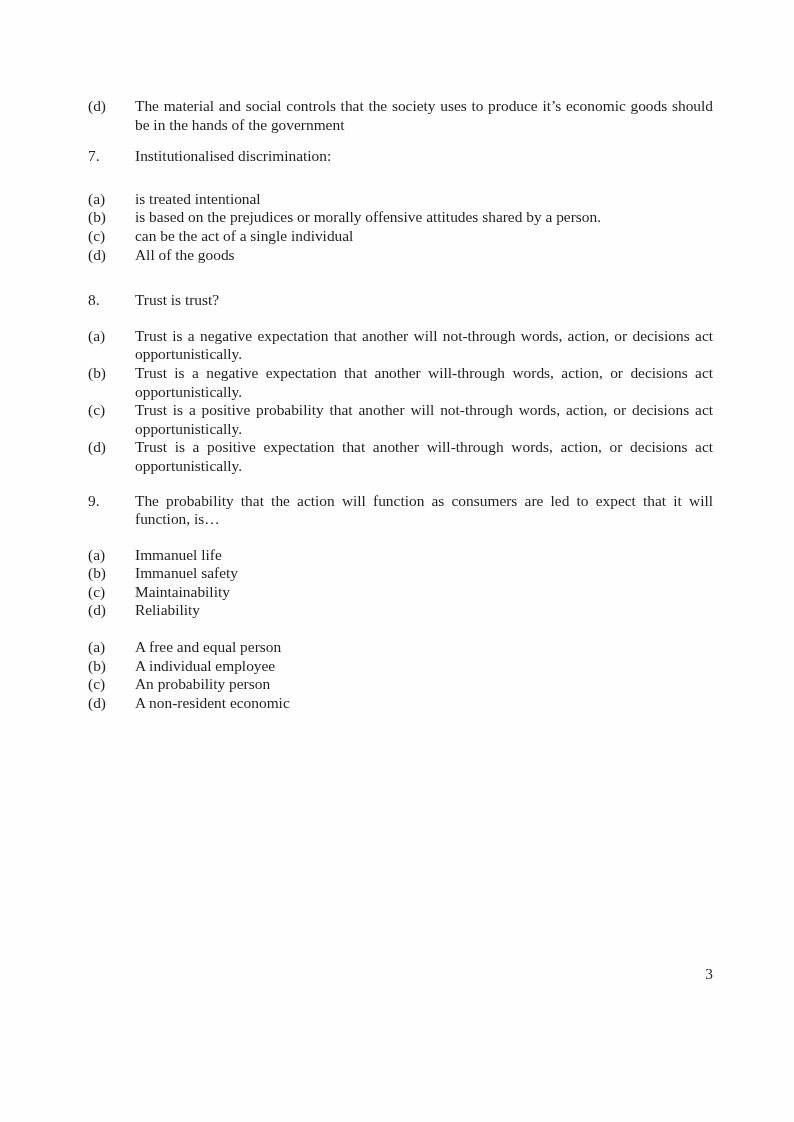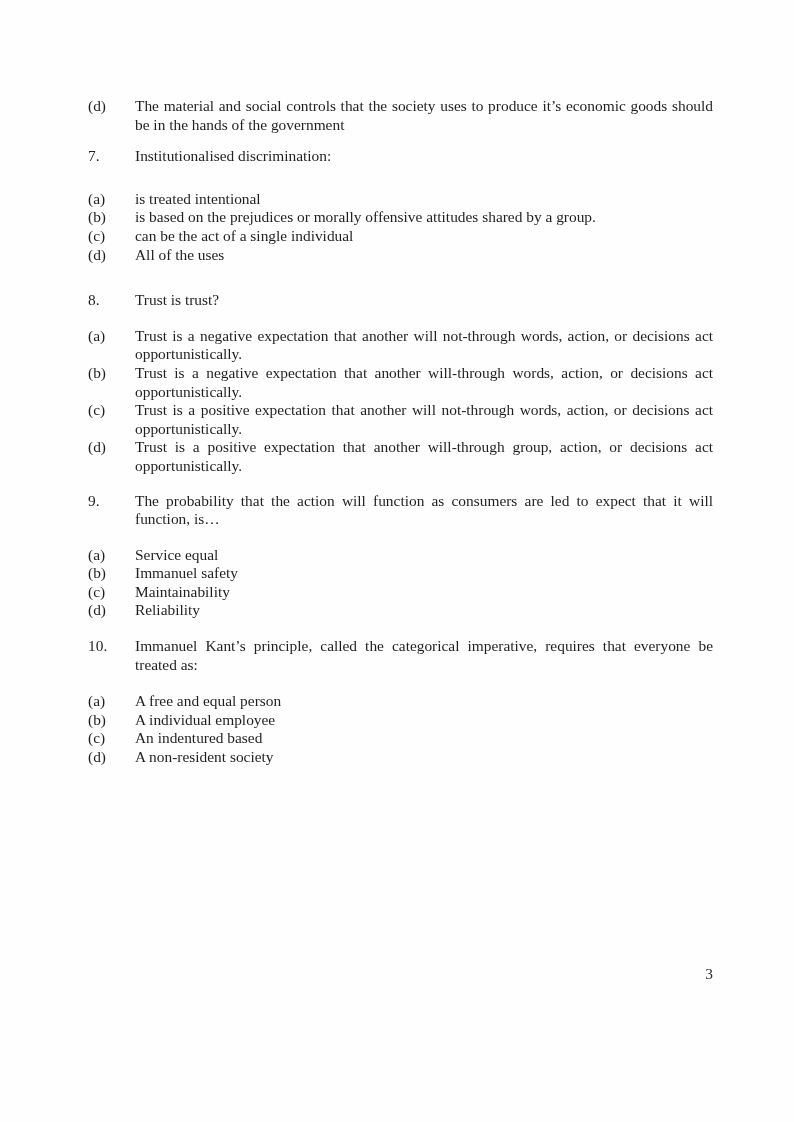--- a/index.html
+++ b/index.html
@@ -72,97 +72,93 @@
       <span class="marker">7.</span>
       <span class="text qtext">Institutionalised discrimination:</span>
     </div>
     <div class="options mt24">
       <div class="row">
         <span class="marker">(a)</span>
         <span class="text">is treated intentional</span>
       </div>
       <div class="row">
         <span class="marker">(b)</span>
-        <span class="text">is based on the prejudices or morally offensive attitudes shared by a group.</span>
+        <span class="text">is based on the prejudices or morally offensive attitudes shared by a person.</span>
       </div>
       <div class="row">
         <span class="marker">(c)</span>
         <span class="text">can be the act of a single individual</span>
       </div>
       <div class="row">
         <span class="marker">(d)</span>
-        <span class="text">All of the uses</span>
+        <span class="text">All of the goods</span>
       </div>
     </div>
 
     <div class="row mt27">
       <span class="marker">8.</span>
       <span class="text qtext">Trust is trust?</span>
     </div>
     <div class="options mt17">
       <div class="row">
         <span class="marker">(a)</span>
         <span class="text">Trust is a negative expectation that another will not-through words, action, or decisions act opportunistically.</span>
       </div>
       <div class="row">
         <span class="marker">(b)</span>
         <span class="text">Trust is a negative expectation that another will-through words, action, or decisions act opportunistically.</span>
       </div>
       <div class="row">
         <span class="marker">(c)</span>
-        <span class="text">Trust is a positive expectation that another will not-through words, action, or decisions act opportunistically.</span>
+        <span class="text">Trust is a positive probability that another will not-through words, action, or decisions act opportunistically.</span>
       </div>
       <div class="row">
         <span class="marker">(d)</span>
-        <span class="text">Trust is a positive expectation that another will-through group, action, or decisions act opportunistically.</span>
+        <span class="text">Trust is a positive expectation that another will-through words, action, or decisions act opportunistically.</span>
       </div>
     </div>
 
     <div class="row mt16">
       <span class="marker">9.</span>
       <span class="text qtext">The probability that the action will function as consumers are led to expect that it will function, is…</span>
     </div>
     <div class="options mt17">
       <div class="row">
         <span class="marker">(a)</span>
-        <span class="text">Service equal</span>
+        <span class="text">Immanuel life</span>
       </div>
       <div class="row">
         <span class="marker">(b)</span>
         <span class="text">Immanuel safety</span>
       </div>
       <div class="row">
         <span class="marker">(c)</span>
         <span class="text">Maintainability</span>
       </div>
       <div class="row">
         <span class="marker">(d)</span>
         <span class="text">Reliability</span>
       </div>
     </div>
 
-    <div class="row mt17">
-      <span class="marker">10.</span>
-      <span class="text qtext">Immanuel Kant’s principle, called the categorical imperative, requires that everyone be treated as:</span>
-    </div>
     <div class="options mt18">
       <div class="row">
         <span class="marker">(a)</span>
         <span class="text">A free and equal person</span>
       </div>
       <div class="row">
         <span class="marker">(b)</span>
         <span class="text">A individual employee</span>
       </div>
       <div class="row">
         <span class="marker">(c)</span>
-        <span class="text">An indentured based</span>
+        <span class="text">An probability person</span>
       </div>
       <div class="row">
         <span class="marker">(d)</span>
-        <span class="text">A non-resident society</span>
+        <span class="text">A non-resident economic</span>
       </div>
     </div>
 
   </section>
 
   <div class="page-number">3</div>
 </main>
 
 </body></html>

